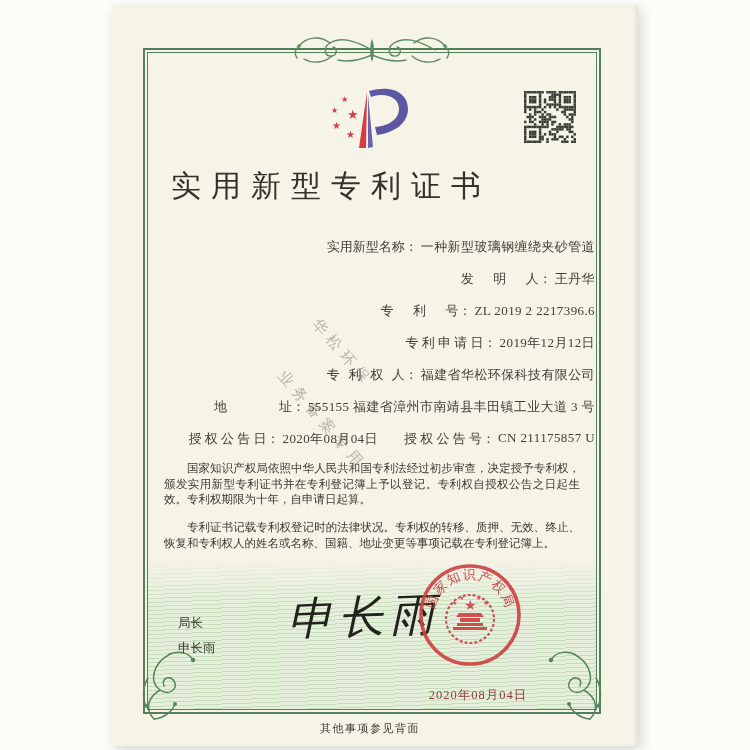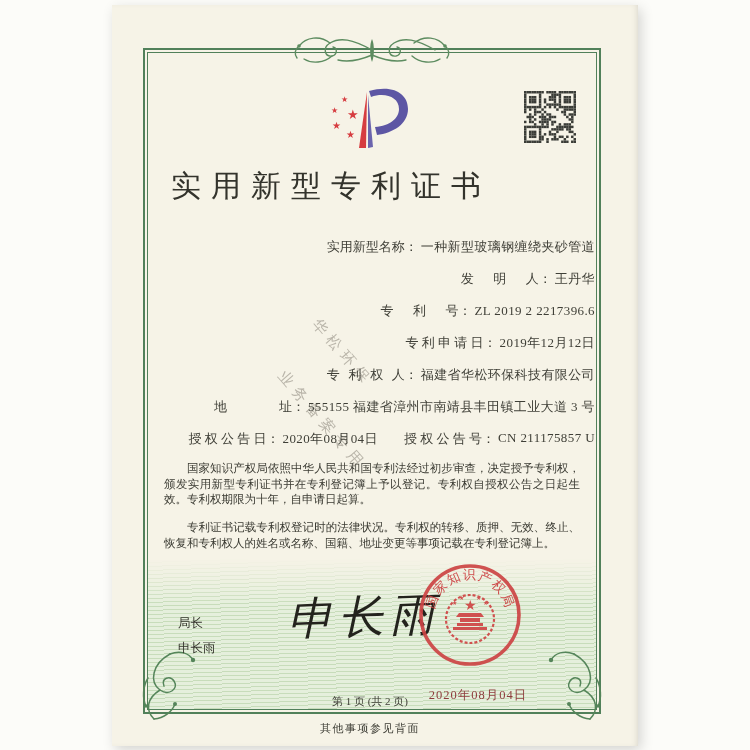--- a/index.html
+++ b/index.html
@@ -436,16 +436,15 @@
           </g>
           <path d="M48 64 L76 64 L73 60 L51 60 Z"></path>
           <rect x="52" y="65" width="20" height="4"></rect>
           <rect x="49" y="70" width="26" height="3"></rect>
           <rect x="45" y="74" width="34" height="3"></rect>
         </g>
       </svg>
     </div>
     <div class="seal-date">2020年08月04日</div>
 
-    <div class="page-no">第 1 页 (共 2 页)</div>
     <div class="footer-note">其他事项参见背面</div>
   </div>
 </div>
 
 </body></html>

